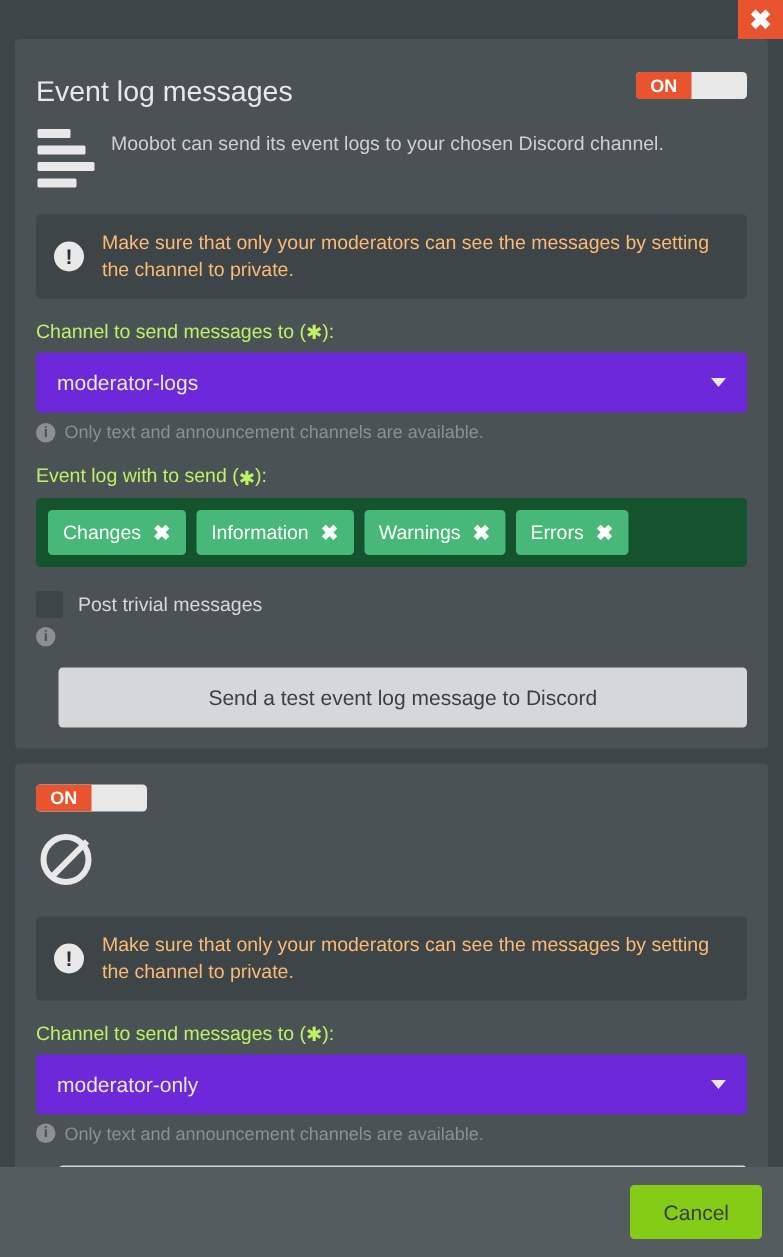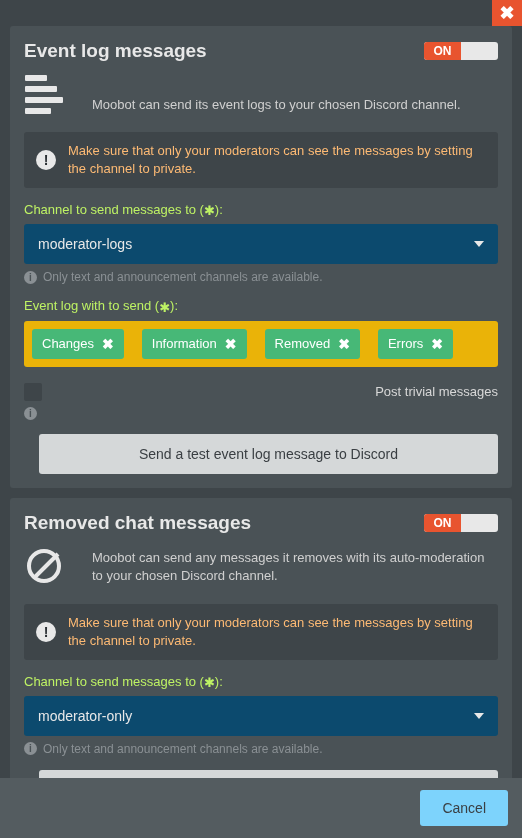--- a/index.html
+++ b/index.html
@@ -2,50 +2,50 @@
 <html><head>
 <meta charset="utf-8">
 <style>
 * { box-sizing: border-box; margin: 0; padding: 0; }
 body { width: 522px; height: 838px; background: #3e4549; font-family: -apple-system, BlinkMacSystemFont, 'Segoe UI', Arial, sans-serif; color: #e0e0e0; overflow: hidden; }
 .close-bar { display: flex; justify-content: flex-end; padding: 0; }
 .close-btn { background: #e8542f; color: #fff; width: 30px; height: 26px; display: flex; align-items: center; justify-content: center; font-size: 18px; font-weight: bold; cursor: pointer; }
 .content { padding: 0 10px; }
 .panel { background: #4a5256; border-radius: 3px; margin-bottom: 10px; padding: 14px 14px 14px 14px; }
 .panel-header { display: flex; justify-content: space-between; align-items: center; margin-bottom: 12px; }
-.panel-title { font-size: 19px; font-weight: 700; color: #e8e8e8; }
+.panel-title { font-size: 19px; font-weight: 400; color: #e8e8e8; margin-top: 11px; }
 .toggle { width: 74px; height: 18px; background: #e8e8e8; border-radius: 3px; display: flex; overflow: hidden; cursor: pointer; }
 .toggle-on { background: #e8542f; color: #fff; width: 50%; display: flex; align-items: center; justify-content: center; font-size: 12px; font-weight: 600; }
 .toggle-off { width: 50%; }
-.panel-desc-row { display: flex; gap: 28px; margin-bottom: 18px; align-items: flex-end; }
+.panel-desc-row { display: flex; gap: 10px; margin-bottom: 18px; }
 .big-icon { flex-shrink: 0; width: 40px; height: 40px; display: flex; align-items: center; justify-content: center; }
 .lines-icon { display: flex; flex-direction: column; gap: 5px; }
 .lines-icon span { display: block; height: 6px; background: #e8e8e8; border-radius: 1px; }
 .lines-icon span:nth-child(1){width:22px} .lines-icon span:nth-child(2){width:32px} .lines-icon span:nth-child(3){width:38px} .lines-icon span:nth-child(4){width:26px}
 .desc-text { font-size: 13px; color: #d0d0d0; line-height: 1.4; padding-top: 2px; }
 .alert { background: #3e4549; border-radius: 3px; padding: 10px 12px; display: flex; gap: 12px; align-items: center; margin-bottom: 14px; }
 .alert-icon { flex-shrink: 0; width: 20px; height: 20px; border-radius: 50%; background: #e8e8e8; color: #2a2f33; display: flex; align-items: center; justify-content: center; font-weight: 900; font-size: 14px; }
 .alert-text { font-size: 13px; color: #fdba74; line-height: 1.4; }
 .field-label { font-size: 13px; color: #bef264; margin-bottom: 6px; }
 .asterisk { display: inline-flex; vertical-align: middle; }
-.select { background: #0c4a6e; border-radius: 3px; padding: 12px 14px; display: flex; justify-content: space-between; align-items: center; color: #e8e8e8; font-size: 14px; cursor: pointer; }
+.select { background: #6d28d9; border-radius: 3px; padding: 12px 14px; display: flex; justify-content: space-between; align-items: center; color: #e8e8e8; font-size: 14px; cursor: pointer; }
 .caret { width: 0; height: 0; border-left: 5px solid transparent; border-right: 5px solid transparent; border-top: 6px solid #e8e8e8; }
 .hint { display: flex; align-items: center; gap: 6px; font-size: 12px; color: #8a9094; margin-top: 6px; margin-bottom: 14px; }
 .info-dot { width: 13px; height: 13px; border-radius: 50%; background: #8a9094; color: #4a5256; font-size: 10px; font-weight: 900; display: flex; align-items: center; justify-content: center; flex-shrink: 0; }
-.tag-box { background: #eab308; border-radius: 3px; padding: 8px; display: flex; gap: 18px; flex-wrap: wrap; margin-bottom: 16px; }
+.tag-box { background: #14532d; border-radius: 3px; padding: 8px; display: flex; gap: 7px; flex-wrap: wrap; margin-bottom: 16px; }
 .tag { background: #47b877; color: #fff; padding: 7px 10px; border-radius: 3px; font-size: 13px; display: flex; align-items: center; gap: 8px; }
 .tag-x { font-size: 14px; cursor: pointer; font-weight: bold; }
-.check-row { display: flex; align-items: center; margin-bottom: 4px; justify-content: space-between; }
+.check-row { display: flex; align-items: center; gap: 10px; margin-bottom: 4px; }
 .chk { width: 18px; height: 18px; background: #3e4549; border-radius: 2px; }
 .action-btn { background: #d5d8d9; color: #3a3f43; text-align: center; padding: 12px; border-radius: 3px; font-size: 14px; cursor: pointer; margin-top: 4px; margin-left: 15px; }
 .forbid-icon { width: 34px; height: 34px; border: 4px solid #e8e8e8; border-radius: 50%; position: relative; }
 .forbid-icon::after { content:''; position:absolute; width: 4px; height: 34px; background:#e8e8e8; top:-4px; left:13px; transform: rotate(45deg); }
 .footer { position: absolute; bottom: 0; left: 0; right: 0; padding: 12px 14px; display: flex; justify-content: flex-end; gap: 8px; background: #545c60; }
 .btn { padding: 10px 22px; border-radius: 3px; font-size: 14px; cursor: pointer; border: none; }
-.btn-cancel { background: #7dd3fc; color: #3a3f43; }
+.btn-cancel { background: #84cc16; color: #3a3f43; }
 .btn-save { background: #e8542f; color: #fff; }
 </style>
 </head>
 <body>
 
 <div class="close-bar">
   <div class="close-btn">✖</div>
 </div>
 
 <div class="content">
@@ -94,21 +94,21 @@
     <div class="tag-box">
       <div class="tag">
           <span>Changes</span>
           <span class="tag-x">✖</span>
         </div>
       <div class="tag">
           <span>Information</span>
           <span class="tag-x">✖</span>
         </div>
       <div class="tag">
-          <span>Removed</span>
+          <span>Warnings</span>
           <span class="tag-x">✖</span>
         </div>
       <div class="tag">
           <span>Errors</span>
           <span class="tag-x">✖</span>
         </div>
     </div>
 
     <div class="check-row">
       <div class="chk"></div>
@@ -116,32 +116,30 @@
     </div>
     <div class="hint">
       <span class="info-dot">i</span>
     </div>
 
     <div class="action-btn">Send a test event log message to Discord</div>
   </div>
 
   <div class="panel">
     <div class="panel-header">
-      <div class="panel-title">Removed chat messages</div>
       <div class="toggle">
         <div class="toggle-on">ON</div>
         <div class="toggle-off"></div>
       </div>
     </div>
 
     <div class="panel-desc-row">
       <div class="big-icon">
         <div class="forbid-icon"></div>
       </div>
-      <div class="desc-text">Moobot can send any messages it removes with its auto-moderation to your chosen Discord channel.</div>
     </div>
 
     <div class="alert">
       <div class="alert-icon">!</div>
       <div class="alert-text">Make sure that only your moderators can see the messages by setting the channel to private.</div>
     </div>
 
     <div class="field-label">
       <span>Channel to send messages to (</span><span class="asterisk">✱</span><span>):</span>
     </div>

